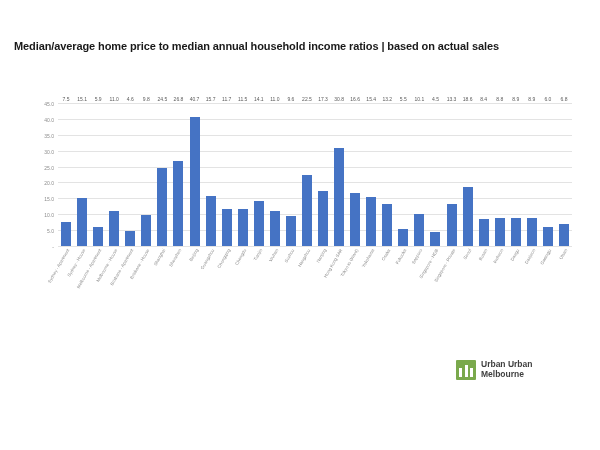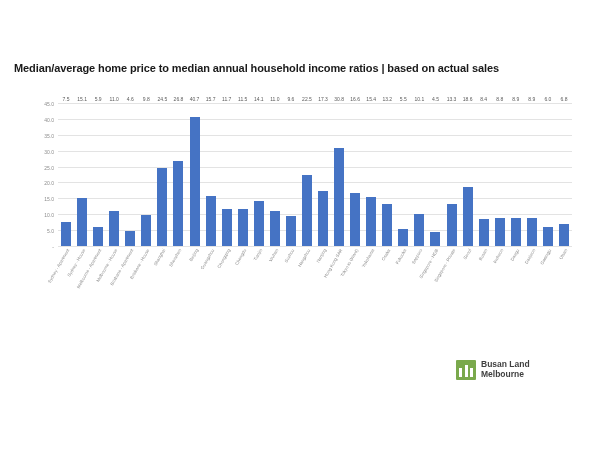--- a/index.html
+++ b/index.html
@@ -15,21 +15,21 @@
   }
   .slide {
     position: relative;
     width: 600px;
     height: 450px;
     box-sizing: border-box;
   }
   .slide-title {
     position: absolute;
     left: 14px;
-    top: 62px;
+    top: 40px;
     font-size: 11px;
     font-weight: bold;
     color: #1a1a1a;
     letter-spacing: -0.1px;
     white-space: nowrap;
   }
   .chart-area {
     position: absolute;
     left: 20px;
     top: 95px;
@@ -450,18 +450,18 @@
       </div>
   </div>
 
   <div class="logo">
     <div class="logo-mark">
       <span></span>
         <span></span>
         <span></span>
     </div>
     <div class="logo-text">
-      <div>Busan Land</div>
+      <div>Urban Urban</div>
       <div>Melbourne</div>
     </div>
   </div>
 
 </div>
 
 </body></html>

